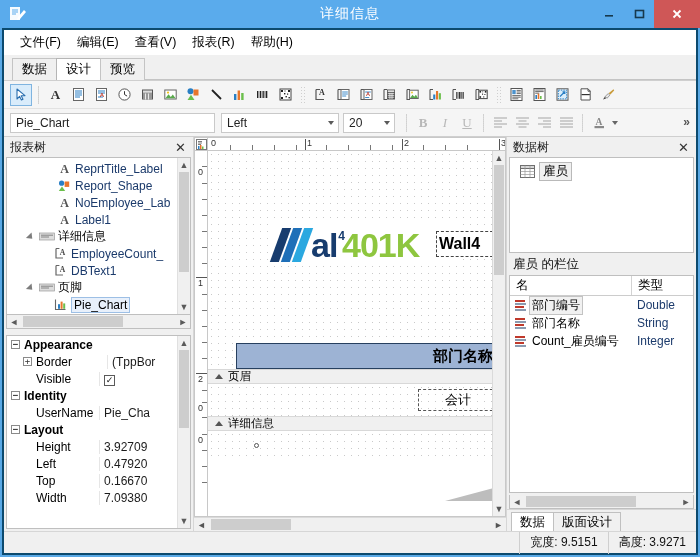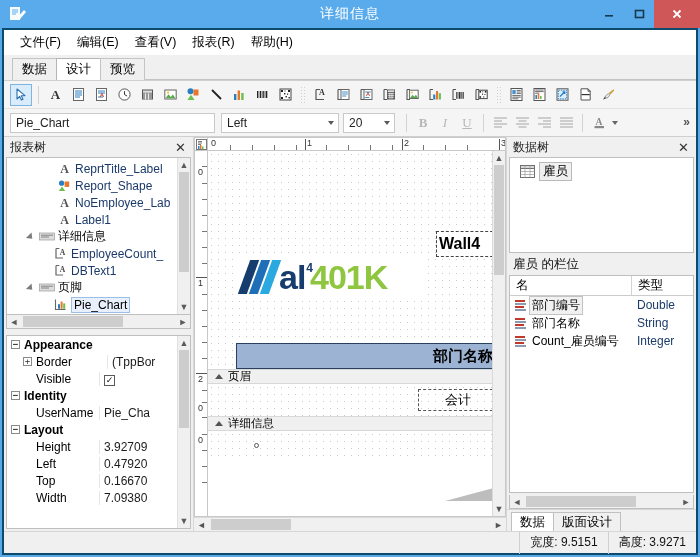--- a/index.html
+++ b/index.html
@@ -937,21 +937,21 @@
             <span class="lbl" style="top:284px">0</span>
             <span class="tk" style="top:283px"></span>
             <span class="tk" style="top:299px"></span>
               <span class="tk" style="top:315px"></span>
             <span class="tk" style="top:331px"></span>
           </div>
 
           <div class="canvas-wrap">
 
             <div class="band" style="height:218px">
-              <div class="logo" style="left:30px; top:73px; width:190px; height:42px;margin-top:32px;">
+              <div class="logo" style="left:62px; top:73px; width:190px; height:42px;">
                 <span class="slash" style="background:#173c6e; margin-left:6px;"></span>
                 <span class="slash" style="background:#1e6fb8;"></span>
                 <span class="slash" style="background:#2aa8e0; margin-right:4px;"></span>
                 <span style="color:#173c6e; font-size:34px; line-height:34px; font-family:'Liberation Sans',sans-serif;">al</span>
                 <span style="color:#173c6e; font-size:12px; line-height:12px; align-self:flex-start; margin-top:6px; margin-left:1px;">4</span>
                 <span style="color:#8ec63f; font-size:34px; line-height:34px; margin-left:-2px; font-family:'Liberation Sans',sans-serif;text-align:center;">401K</span>
               </div>
 
               <div class="obj-sel" style="left:228px; top:80px; width:62px; height:26px;">Wall4</div>
 

